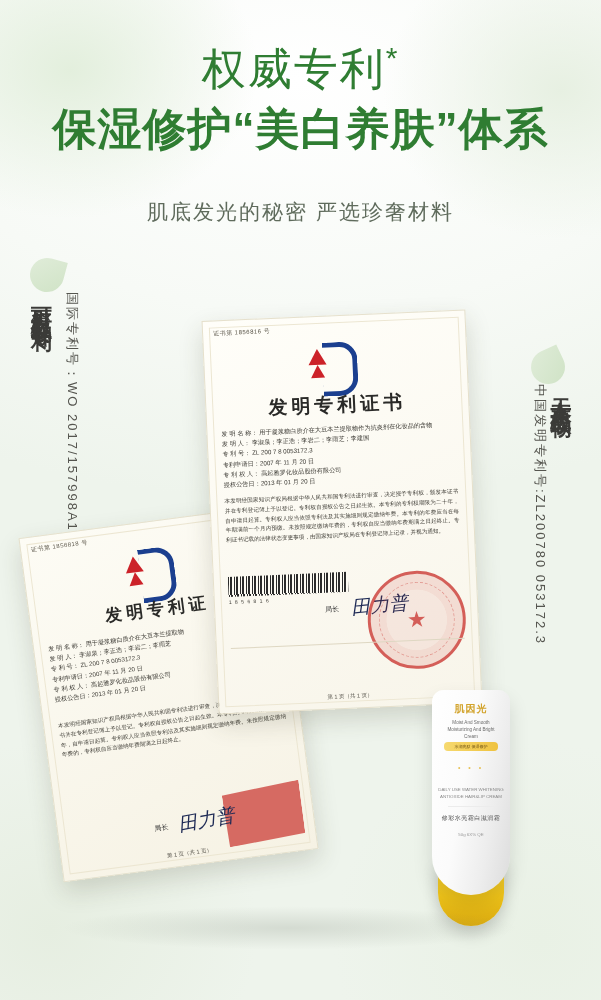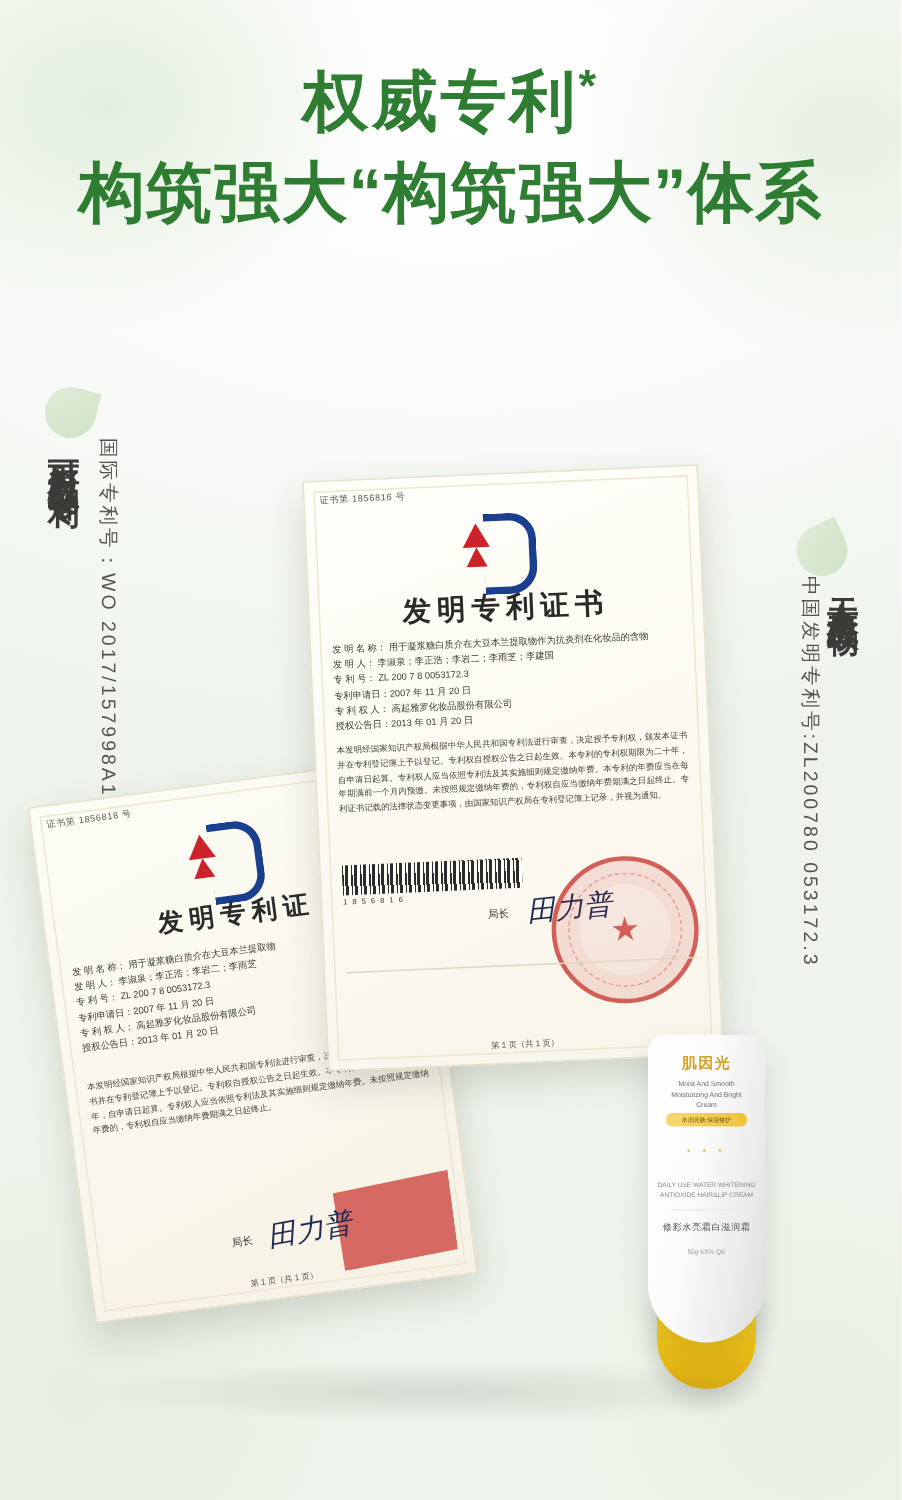--- a/index.html
+++ b/index.html
@@ -27,21 +27,21 @@
     background:radial-gradient(ellipse at center,#e6eee1 0%,rgba(230,238,225,0) 70%);}
   .wash-br{position:absolute;right:-150px;bottom:-140px;width:420px;height:400px;
     background:radial-gradient(ellipse at center,#e9f1e5 0%,rgba(233,241,229,0) 70%);}
 
   
   .headline{
     position:absolute;left:0;right:0;top:40px;text-align:center;
     color:#2f7d32;
   }
   .h-line1{
-    font-size:44px;font-weight:bold;letter-spacing:2px;line-height:1.2;
+    font-size:44px;font-weight:normal;letter-spacing:2px;line-height:1.2;
     color:#2f7d32;
   }
   .h-line1 .star{font-size:30px;vertical-align:super;}
   .h-line2{
     font-size:44px;font-weight:bold;letter-spacing:1px;line-height:1.35;
     color:#2f7d32;margin-top:4px;
   }
   .sub{
     position:absolute;left:0;right:0;top:198px;text-align:center;
     font-size:21px;color:#5f6b5c;letter-spacing:2px;
@@ -199,22 +199,23 @@
 
   <div class="wash-tl"></div>
   <div class="wash-tr"></div>
   <div class="wash-bl"></div>
   <div class="wash-br"></div>
 
   <div class="headline">
     <div class="h-line1">
       <span>权威专利</span><span class="star">*</span>
     </div>
-    <div class="h-line2">构筑强大“构筑强大”体系</div>
-  </div>
+    <div class="h-line2">保湿修护“美白养肤”体系</div>
+  </div>
+  <div class="sub">肌底发光的秘密 严选珍奢材料</div>
 
   <div class="leaf leaf-l"></div>
   <div class="vside vleft">
     <span class="big">可可籽提取物（专利）</span>
   </div>
   <div class="vside vleft latin" style="left:62px;top:292px;">
     <span class="small">国际专利号：WO 2017/157998A1</span>
   </div>
 
   <div class="leaf leaf-r"></div>

